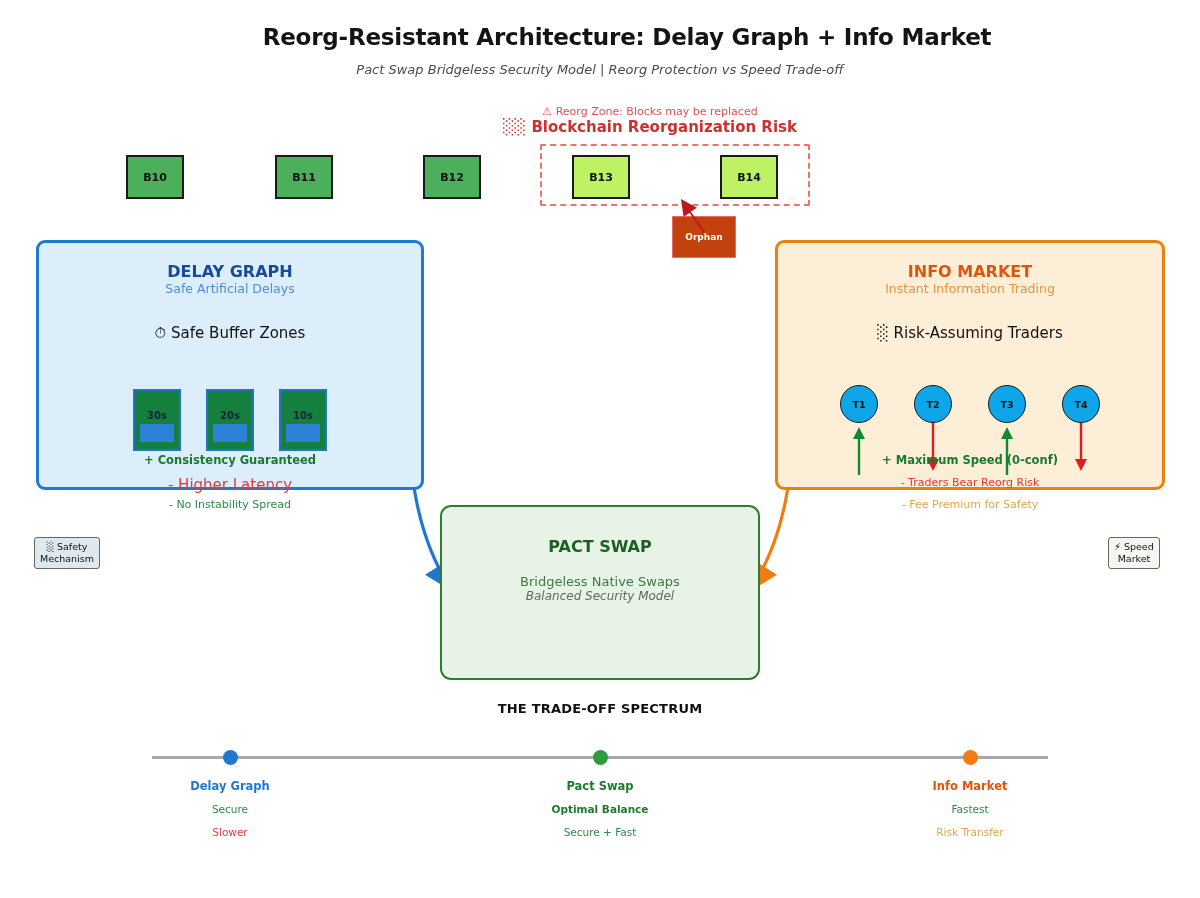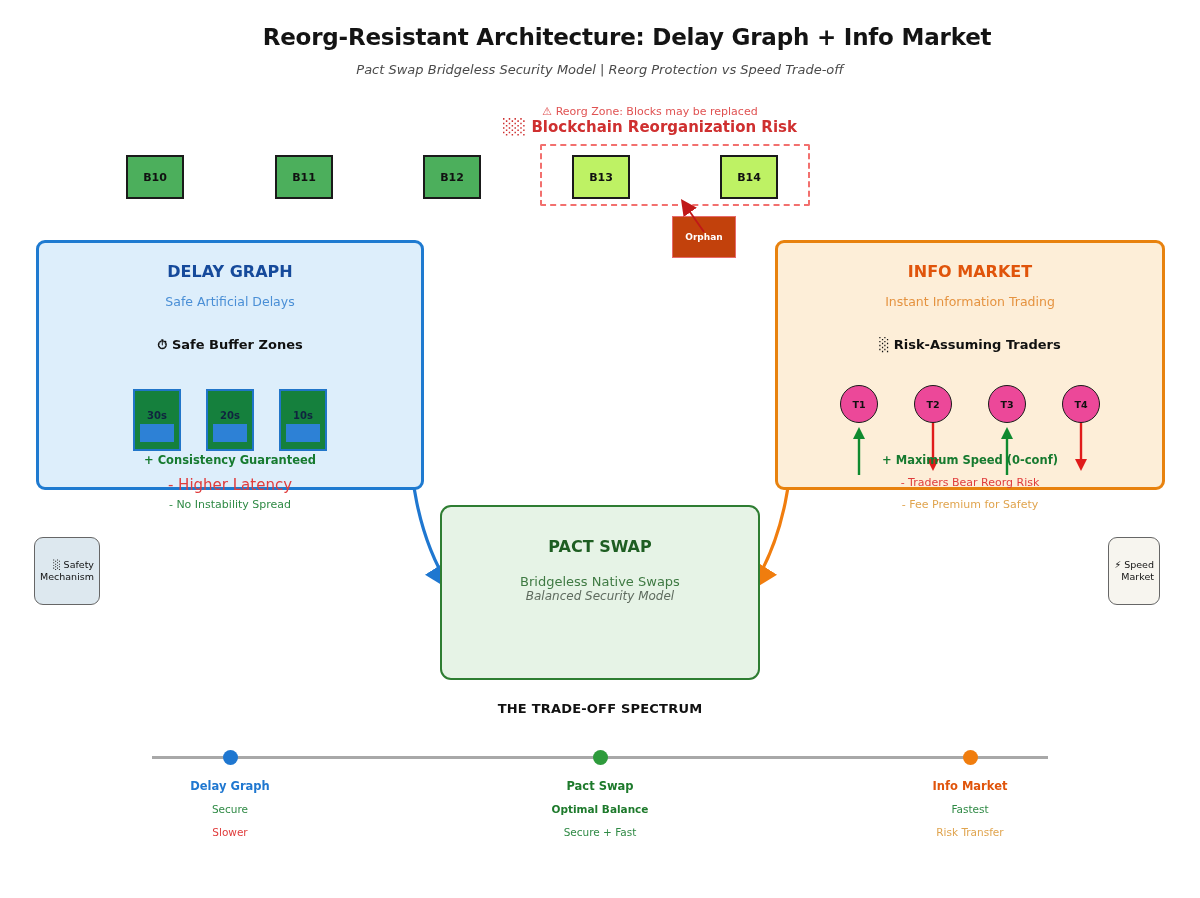--- a/index.html
+++ b/index.html
@@ -111,29 +111,28 @@
     font-size: 16px;
     font-weight: bold;
     margin-top: 19px;
   }
   #delay-panel .panel-title { color: #164a9b; }
   #info-panel .panel-title { color: #e0540b; }
 
   .panel-sub {
     text-align: center;
     font-size: 12.5px;
-    margin-top: 13px;
   }
   #delay-panel .panel-sub { color: #4a8fd6; }
   #info-panel .panel-sub { color: #e59340; }
 
   .panel-section {
     text-align: center;
-    font-size: 13px;
-    font-weight: bold;
+    font-size: 15px;
+    font-weight: normal;
     color: #111;
     margin-top: 28px;
   }
 
   
   #delay-bars {
     position: absolute;
     left: 0; top: 146px;
     width: 100%;
     display: flex;
@@ -171,21 +170,21 @@
     justify-content: center;
     gap: 36px;
   }
   .trader {
     position: relative;
     width: 38px; height: 38px;
   }
   .trader-circle {
     width: 38px; height: 38px;
     border-radius: 50%;
-    background: #ec4899;
+    background: #0ea5e9;
     border: 1.6px solid #1a1a1a;
     box-sizing: border-box;
     display: flex; align-items: center; justify-content: center;
     font-size: 9.5px; font-weight: bold; color: #111;
   }
   .trader-arrow {
     position: absolute;
     left: 50%;
     top: 38px;
     transform: translateX(-50%);
@@ -199,26 +198,26 @@
   #delay-pro { left: 36px; top: 453px; font-size: 11.5px; font-weight: bold; color: #167a2f; }
   #delay-con { left: 36px; top: 476px; font-size: 15px; color: #e03c3c; }
   #delay-note { left: 36px; top: 498px; font-size: 11px; color: #2f8a45; }
 
   #info-pro { left: 775px; top: 453px; width: 390px; font-size: 11.5px; font-weight: bold; color: #167a2f; }
   #info-con { left: 775px; top: 476px; width: 390px; font-size: 11px; color: #e03c3c; }
   #info-note { left: 775px; top: 498px; width: 390px; font-size: 11px; color: #e0a44e; }
 
   
   .side-badge {
-    padding: 21px 5px;
+    padding: 3px 5px;
     border: 1px solid #666;
-    border-radius: 9px;
+    border-radius: 3px;
     font-size: 9.5px;
     color: #111;
-    text-align: right;
+    text-align: center;
     line-height: 1.25;
     box-sizing: border-box;
   }
   #badge-safety {
     left: 34px; top: 537px; width: 66px;
     background: #dde8ef;
   }
   #badge-speed {
     left: 1108px; top: 537px; width: 52px;
     background: #f7f5ef;

